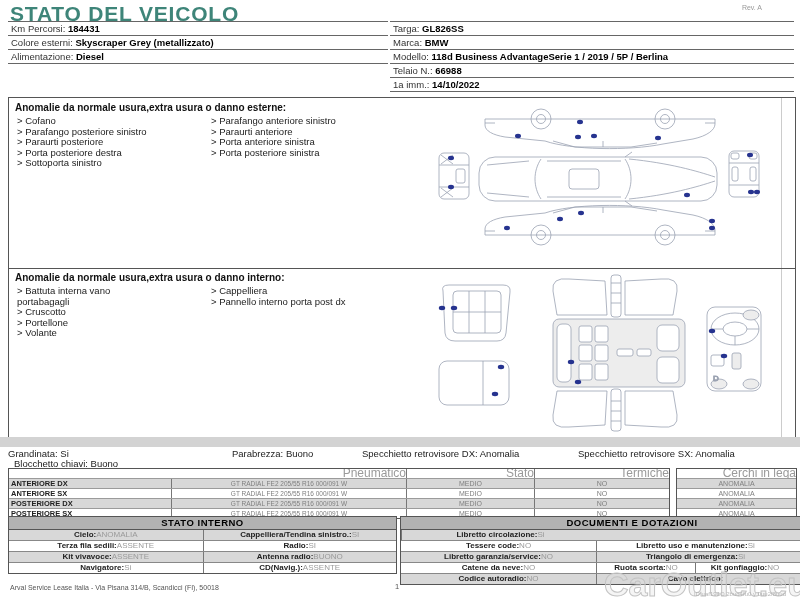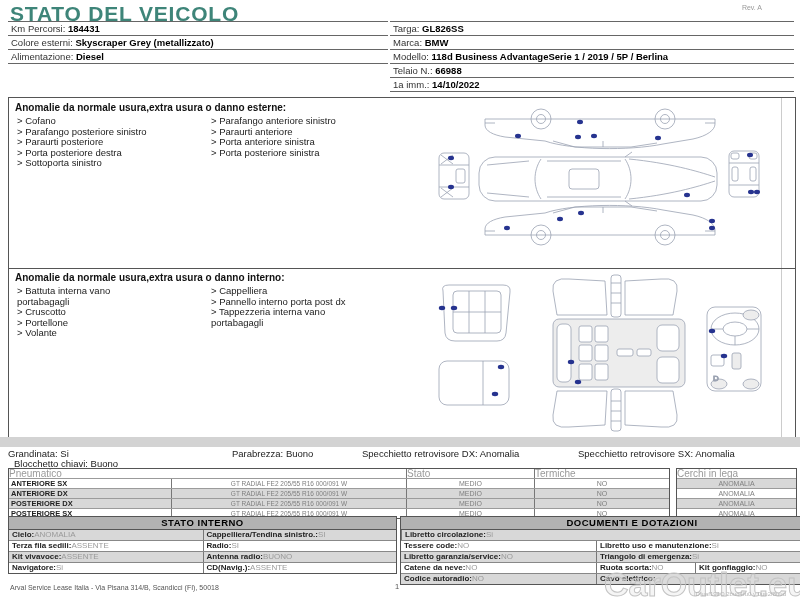--- a/index.html
+++ b/index.html
@@ -39,41 +39,41 @@
   .statusrow { position:absolute; left:8px; top:448px; width:787px; height:10px; font-size:9.5px; }
   .statusrow .s { position:absolute; white-space:nowrap; }
   .statusrow2 { top:458px; }
 
   
   .tires { position:absolute; left:8px; top:468px; }
   .t-main { position:absolute; left:0; top:0; width:660px; border:1px solid #555; }
   .t-cerchi { position:absolute; left:668px; top:0; width:119px; border:1px solid #555; }
   .trow { display:flex; height:9px; line-height:9px; }
   .trow + .trow { border-top:1px solid #9b9b9b; }
-  .th { color:#9a9a9a; font-size:10px; text-align:left; }
+  .th { color:#9a9a9a; font-size:12px; text-align:right; }
   .tc { box-sizing:border-box; overflow:hidden; white-space:nowrap; }
   .bl { border-left:1px solid #777; }
   .t-pos  { width:162px; font-weight:bold; font-size:7.5px; padding-left:2px; }
   .t-tire { width:235px; font-size:6.5px; color:#808080; text-align:center; }
   .t-val  { width:128px; font-size:7px;  color:#808080; text-align:center; }
   .t-val2 { width:135px; font-size:7px;  color:#808080; text-align:center; }
   .t-cval { font-size:7px; color:#808080; text-align:center; height:9px; line-height:9px; }
   .altA { background:#d8d8d8; }
   .altB { background:#ffffff; }
 
   
   .panel { position:absolute; top:516px; }
   .panel.pl { left:8px;  width:389px; }
   .panel.pr { left:400px; width:464px; }
   .panel-h { height:12px; line-height:12px; background:#b2b2b2; border:1px solid #555; border-bottom:none;
              text-align:center; font-weight:bold; font-size:9.5px; color:#000; letter-spacing:.5px; }
   .panel-b { border:1px solid #555; }
   .prow { display:flex; height:10px; line-height:10px; font-size:8px; }
   .prow + .prow { border-top:1px solid #888; }
-  .pcell { display:flex; justify-content:flex-start; box-sizing:border-box; padding:0 3px; overflow:hidden; white-space:nowrap; }
+  .pcell { display:flex; justify-content:center; box-sizing:border-box; padding:0 3px; overflow:hidden; white-space:nowrap; }
   .pcell .lab { font-weight:bold; color:#222; }
   .pcell .pv { color:#9a9a9a; }
   .pl .pcell { width:50%; }
   .pr .c1 { width:195px; } .pr .c2 { width:198px; }
   .pr .c2a { width:99px; } .pr .c2b { width:99px; }
 
   
   .f-left { position:absolute; left:10px; bottom:9px; font-size:7px; color:#555; }
   .f-page { position:absolute; left:395px; bottom:9px; font-size:7.5px; color:#555; }
   .f-id   { position:absolute; right:14px; bottom:3px; font-size:6px; color:#b5b5b5; }
@@ -208,21 +208,20 @@
       <div class="box-title">Anomalie da normale usura,extra usura o danno interno:</div>
       <div class="alist i1">
         <div class="it">Battuta interna vano portabagagli</div>
         <div class="it">Cruscotto</div>
         <div class="it">Portellone</div>
         <div class="it">Volante</div>
       </div>
       <div class="alist i2">
         <div class="it">Cappelliera</div>
         <div class="it">Pannello interno porta post dx</div>
-        <div class="it">Tappezzeria interna vano portabagagli</div>
       </div>
 
       <div class="diagram">
         <svg width="360" height="162" viewBox="0 0 360 162">
 
           <g class="art">
             <path d="M14,20 Q12,14 20,14 L74,14 Q82,14 81,21 L77,62 Q76,70 68,70 L26,70 Q17,70 16,62 Z"></path>
             <rect x="24" y="20" width="48" height="42" rx="4"></rect>
             <line x1="40" y1="20" x2="40" y2="62"></line>
               <line x1="56" y1="20" x2="56" y2="62"></line>
@@ -303,28 +302,28 @@
     <span class="s" style="left:6px"><span>Blocchetto chiavi:</span> <span>Buono</span></span>
   </div>
 
   <div class="tires">
     <div class="t-main">
       <div class="trow">
         <div class="tc th" style="width:397px">Pneumatico</div>
         <div class="tc th bl" style="width:128px">Stato</div>
         <div class="tc th bl" style="width:135px">Termiche</div>
       </div>
-      <div class="trow altB">
-        <div class="tc t-pos">ANTERIORE SX</div>
+      <div class="trow altA">
+        <div class="tc t-pos">ANTERIORE DX</div>
         <div class="tc t-tire bl">GT RADIAL FE2 205/55 R16 000/091 W</div>
         <div class="tc t-val bl">MEDIO</div>
         <div class="tc t-val2 bl">NO</div>
       </div>
-      <div class="trow altA">
-        <div class="tc t-pos">ANTERIORE DX</div>
+      <div class="trow altB">
+        <div class="tc t-pos">ANTERIORE SX</div>
         <div class="tc t-tire bl">GT RADIAL FE2 205/55 R16 000/091 W</div>
         <div class="tc t-val bl">MEDIO</div>
         <div class="tc t-val2 bl">NO</div>
       </div>
       <div class="trow altA">
         <div class="tc t-pos">POSTERIORE DX</div>
         <div class="tc t-tire bl">GT RADIAL FE2 205/55 R16 000/091 W</div>
         <div class="tc t-val bl">MEDIO</div>
         <div class="tc t-val2 bl">NO</div>
       </div>

